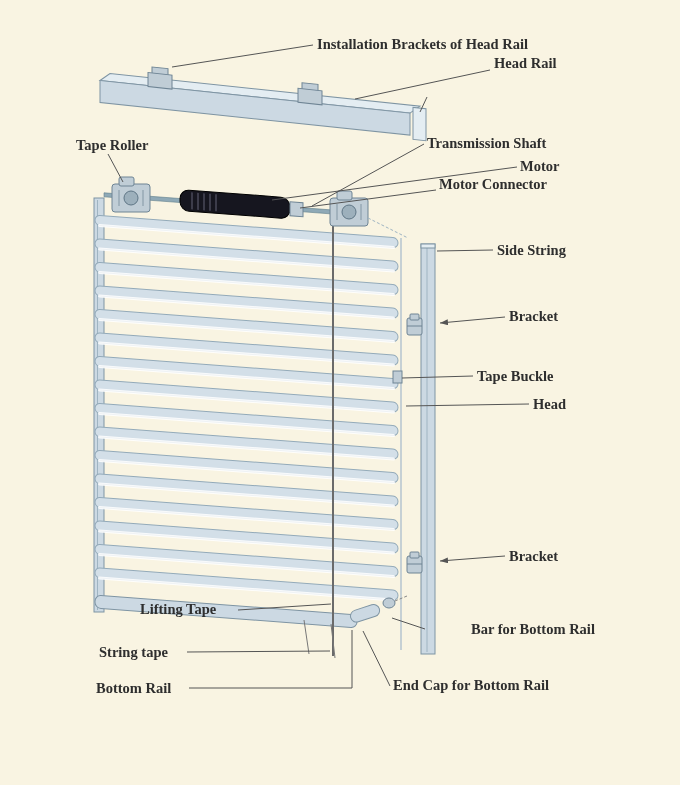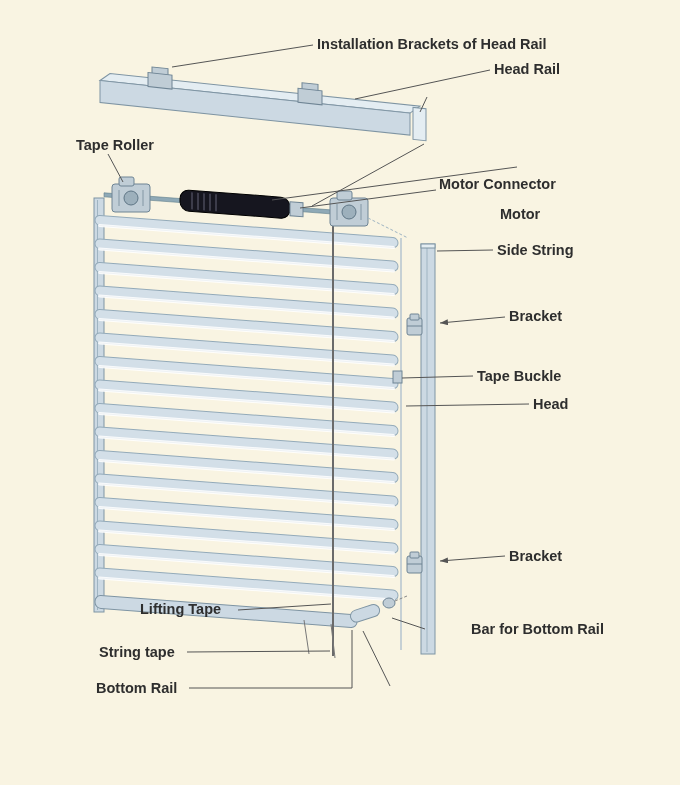--- a/index.html
+++ b/index.html
@@ -1,33 +1,33 @@
 <!DOCTYPE html>
 <html><head>
 <meta charset="utf-8">
 <style>
   * { margin:0; padding:0; box-sizing:border-box; }
   html,body { background:#f9f4e2; }
   .canvas {
     position:relative; width:624px; height:785px;
     background:#f9f4e2; overflow:hidden;
-    font-family:Liberation Sans, sans-serif;
+    font-family:Liberation Serif, serif;
   }
   svg.diagram { position:absolute; left:0; top:0; }
   .label {
     position:absolute; font-size:14.5px; font-weight:700;
     color:#2e2e2e; white-space:nowrap; line-height:17px;
   }
   
   .lb0 { left:317px; top:36px; }
-  .lb1 { left:494px; top:61px;text-align:center; }
+  .lb1 { left:494px; top:55px;text-align:center; }
   .lb2 { left:430px; top:89px; }
   .lb3 { left:76px;  top:137px; }
   .lb4 { left:427px; top:135px; }
-  .lb5 { left:500px; top:158px;margin-top:48px; }
+  .lb5 { left:520px; top:158px; }
   .lb6 { left:439px; top:176px; }
   .lb7 { left:497px; top:242px; }
   .lb8 { left:509px; top:308px; }
   .lb9 { left:477px; top:368px;text-align:center; }
   .lb10 { left:533px; top:396px; }
   .lb11 { left:509px; top:548px; }
   .lb12 { left:140px; top:601px; }
   .lb13 { left:428px; top:621px;padding-left:43px; }
   .lb14 { left:99px;  top:644px;text-align:center; }
   .lb15 { left:393px; top:677px; }
@@ -154,25 +154,27 @@
       <line class="leader" x1="425" y1="629" x2="392" y2="618"></line>
       <line class="leader" x1="187" y1="652" x2="330" y2="651"></line>
       <line class="leader" x1="390" y1="686" x2="363" y2="631"></line>
       <polyline class="leader" points="189,688 352,688 352,630"></polyline>
     </g>
   </svg>
 
   <div class="label lb0">Installation Brackets of Head Rail</div>
   <div class="label lb1">Head Rail</div>
   <div class="label lb3">Tape Roller</div>
+  <div class="label lb4">Transmission Shaft</div>
   <div class="label lb5">Motor</div>
   <div class="label lb6">Motor Connector</div>
   <div class="label lb7">Side String</div>
   <div class="label lb8">Bracket</div>
   <div class="label lb9">Tape Buckle</div>
   <div class="label lb10">Head</div>
   <div class="label lb11">Bracket</div>
   <div class="label lb12">Lifting Tape</div>
   <div class="label lb13">Bar for Bottom Rail</div>
   <div class="label lb14">String tape</div>
+  <div class="label lb15">End Cap for Bottom Rail</div>
   <div class="label lb16">Bottom Rail</div>
 
 </div>
 
 </body></html>

